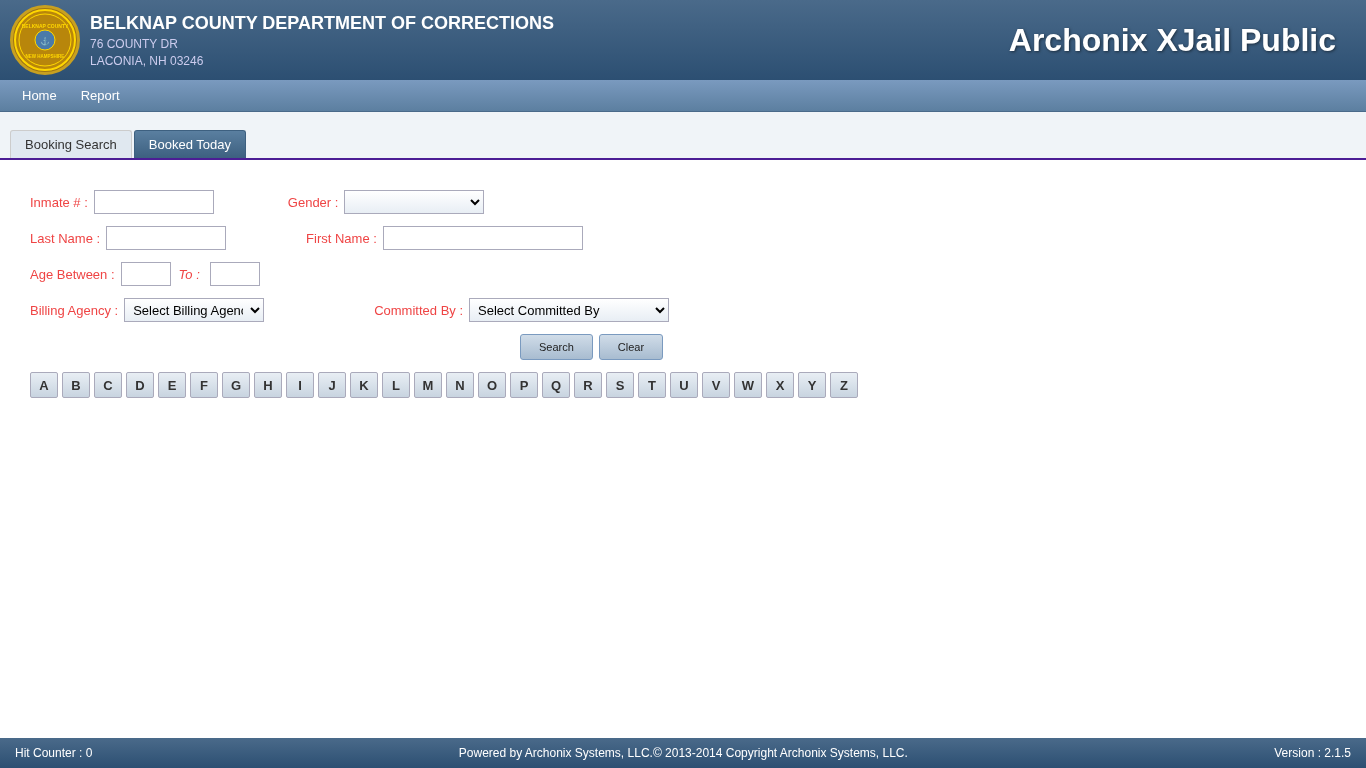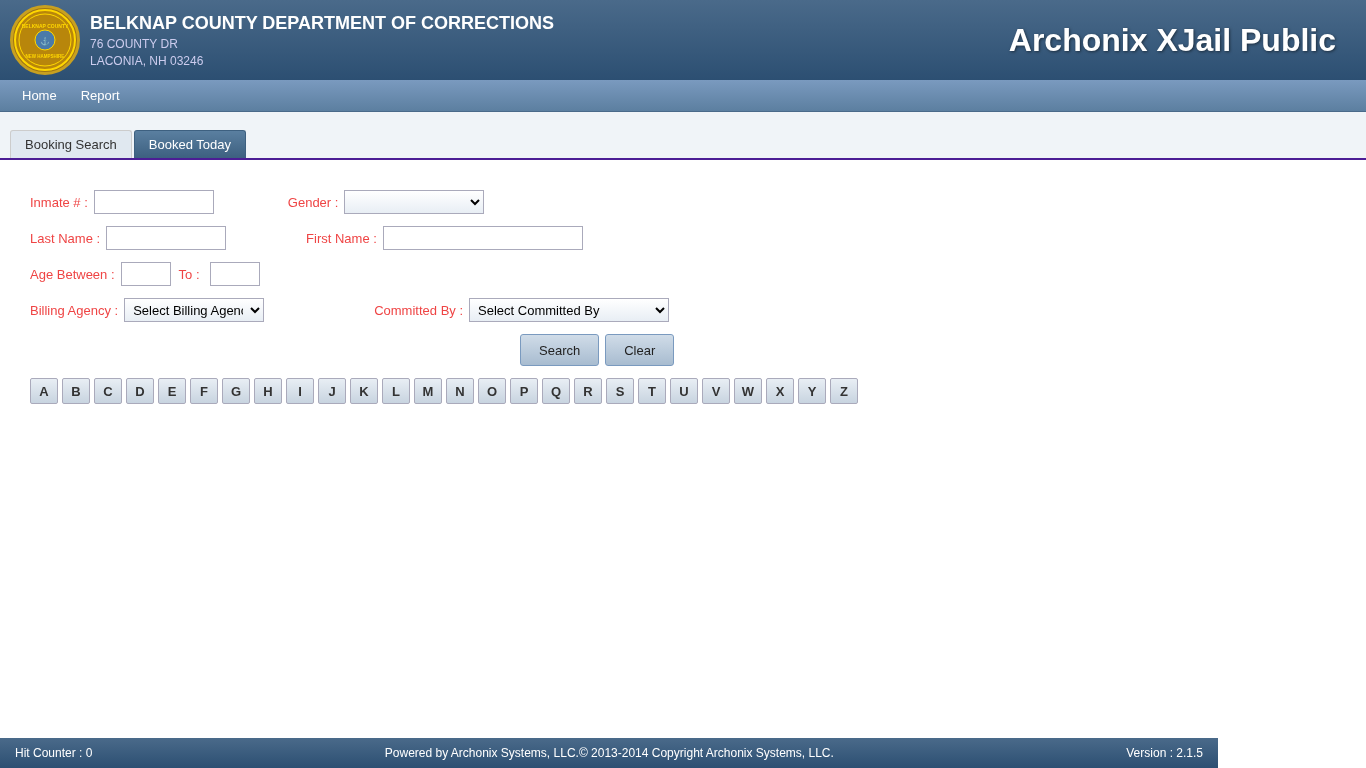--- a/index.html
+++ b/index.html
@@ -128,24 +128,24 @@
       background: linear-gradient(to bottom, #fff, #e8eef4);
       cursor: pointer;
     }
     select.form-select-gender { width: 140px; }
     select.form-select-billing { width: 140px; }
     select.form-select-committed { width: 200px; }
 
     
     .btn-search, .btn-clear {
       padding: 4px 18px;
-      font-size: 13px;
+      font-size: 11px;
       cursor: pointer;
       border-radius: 3px;
-      height: 32px;
+      height: 26px;
       border: 1px solid #7a9abf;
       background: linear-gradient(to bottom, #d0dce8, #a8bcd0);
       color: #222;
       margin-right: 6px;
       text-align: right;
     }
 
     
     .alpha-row {
       display: flex;
@@ -174,21 +174,21 @@
       color: #fff;
       height: 30px;
       display: flex;
       align-items: center;
       justify-content: space-between;
       padding: 0 15px;
       font-size: 12px;
       position: fixed;
       bottom: 0;
       left: 0;
-      width: 1218px;
+      width: 1366px;
     }
 
     
     .seal-circle {
       width: 70px;
       height: 70px;
       border-radius: 50%;
       background: radial-gradient(circle, #c8a020, #8a6010);
       border: 3px solid #c8a020;
       display: flex;
@@ -255,21 +255,21 @@
       <div class="form-group" style="margin-left:50px;">
         <span class="form-label">First Name :</span>
         <input class="form-input form-input-firstname" type="text" style="">
       </div>
     </div>
 
     <div class="form-row">
       <div class="form-group">
         <span class="form-label">Age Between :</span>
         <input class="form-input form-input-age" type="text" style="">
-        <span class="form-label" style="margin-left:8px;">To :</span>
+        <span class="form-label" style="margin-left:8px;font-style:italic;">To :</span>
         <input class="form-input form-input-age" type="text" style="margin-left: 4px;">
       </div>
     </div>
 
     <div class="form-row">
       <div class="form-group">
         <span class="form-label">Billing Agency :</span>
         <select class="form-select form-select-billing">
           <option value="">Select Billing Agency</option>
         </select>

